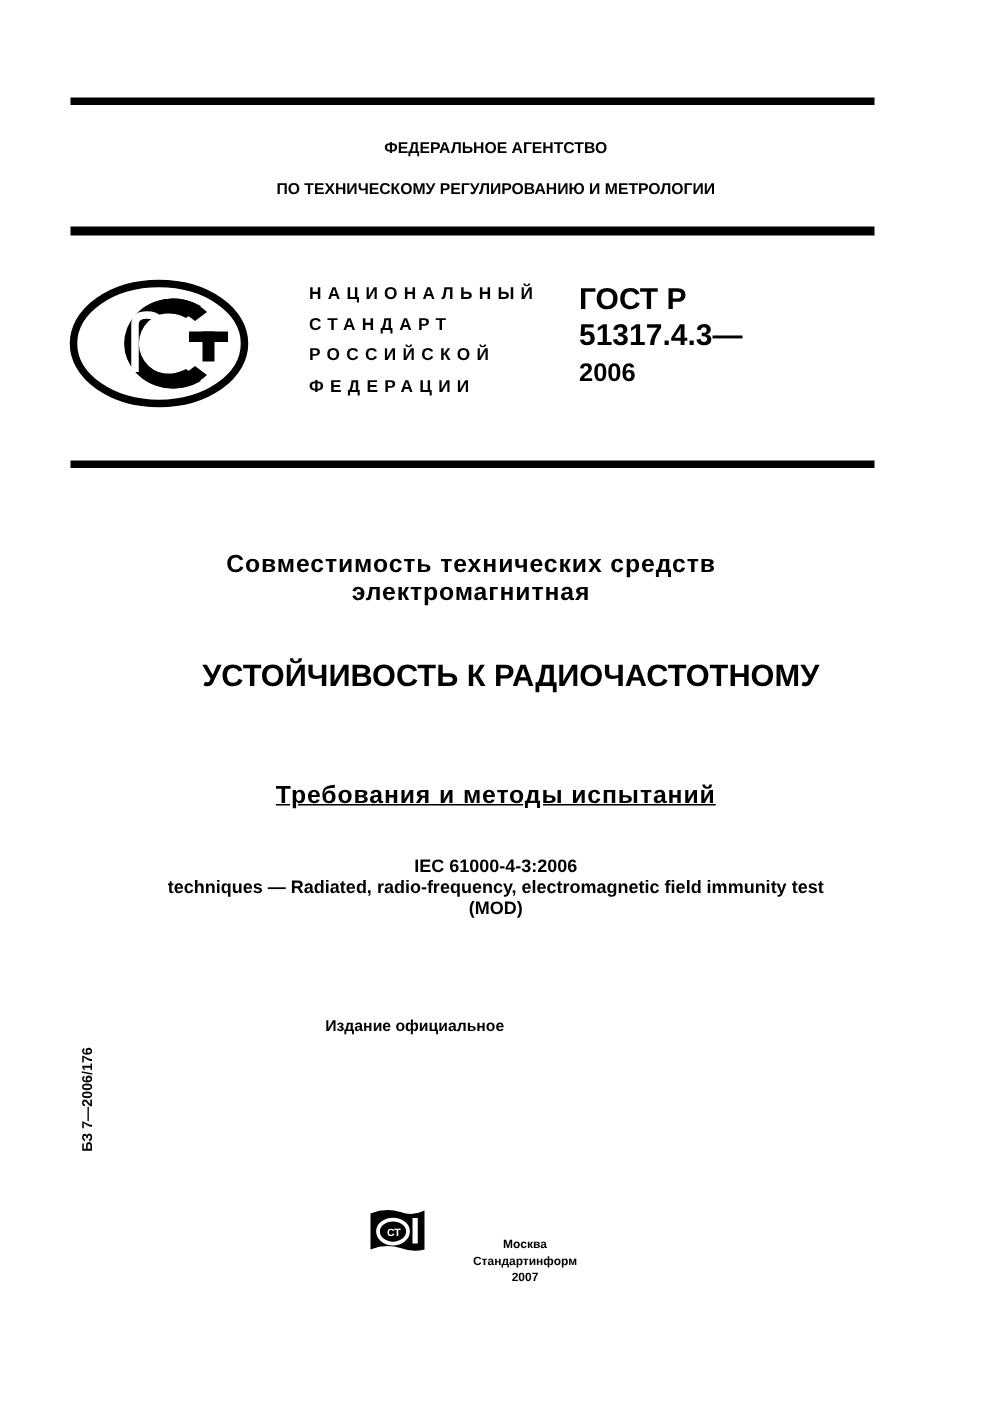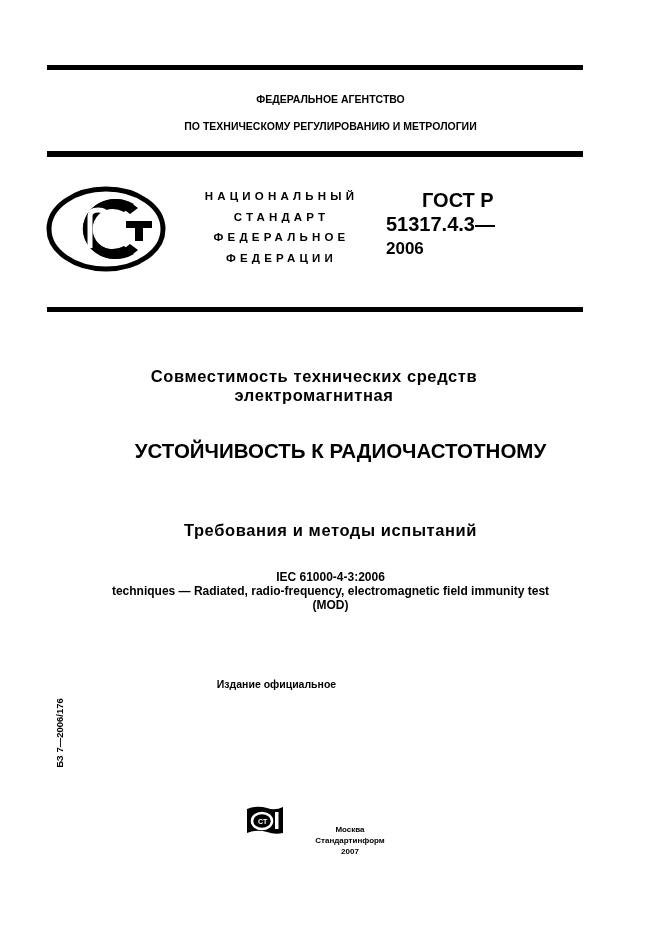--- a/index.html
+++ b/index.html
@@ -1,23 +1,23 @@
 <!DOCTYPE html>
 <html><head>
 <meta charset="utf-8">
 <style>
   html, body { margin: 0; padding: 0; background: #ffffff; }
   body { width: 661px; height: 936px; position: relative; overflow: hidden; color: #000; font-family: "Liberation Sans", sans-serif; }
   .rule { position: absolute; left: 47px; width: 536px; background: #000; }
   .abs { position: absolute; }
   .center { text-align: center; }
   .agency { left: 0; width: 661px; font-size: 10.5px; font-weight: bold; }
-  .natstd { left: 194px; width: 175px; font-size: 11.5px; font-weight: bold; letter-spacing: 4.2px; text-align: center; line-height: 20.5px; }
+  .natstd { left: 206px; width: 175px; font-size: 11.5px; font-weight: bold; letter-spacing: 4.2px; text-align: left; line-height: 20.5px; }
   .gost { left: 386px; font-weight: bold; }
-  .gost .l1 { font-size: 20px; line-height: 24px; margin-left: 36px; }
+  .gost .l1 { font-size: 20px; line-height: 24px; }
   .gost .l2 { font-size: 20px; line-height: 25px; }
   .gost .l3 { font-size: 17px; line-height: 23px; }
   .gost .l4 { font-size: 17px; line-height: 23px; }
   .t1 { left: 0; width: 628px; font-size: 16.5px; font-weight: bold; letter-spacing: 0.6px; line-height: 19px; }
   .t2 { left: 10px; width: 661px; font-size: 20.5px; font-weight: bold; line-height: 30px; }
   .t3 { left: 0; width: 661px; font-size: 16.5px; font-weight: bold; letter-spacing: 0.6px; }
   .iec { left: 0; width: 661px; font-size: 12px; font-weight: bold; line-height: 14px; }
   .official { left: 0; width: 553px; font-size: 10.5px; font-weight: bold; }
   .vert { left: 52px; top: 690px; width: 14px; height: 86px; }
   .vert span { position: absolute; left: 50%; top: 50%; transform: translate(-50%, -50%) rotate(-90deg); white-space: nowrap; font-size: 9.5px; font-weight: bold; }
@@ -45,40 +45,40 @@
     <path d="M44 62 L44 30 Q44 24 52 24 Q62 24 62 34 Q62 44 52 44 L48 44" fill="none" stroke="#fff" stroke-width="5"></path>
 
     <rect x="80" y="35" width="26" height="7" fill="#000"></rect>
     <rect x="89" y="35" width="8" height="20" fill="#000"></rect>
   </svg>
 </div>
 
 <div class="abs natstd" style="top:186px;">
   <div>НАЦИОНАЛЬНЫЙ</div>
   <div>СТАНДАРТ</div>
-  <div>ФЕДЕРАЛЬНОЕ</div>
+  <div>РОССИЙСКОЙ</div>
   <div>ФЕДЕРАЦИИ</div>
 </div>
 
 <div class="abs gost" style="top:188px;">
   <div class="l1">ГОСТ Р</div>
   <div class="l2">51317.4.3—</div>
   <div class="l3">2006</div>
 </div>
 
 <div class="abs center t1" style="top:367px;">
   <div>Совместимость технических средств</div>
   <div>электромагнитная</div>
 </div>
 
 <div class="abs center t2" style="top:436px;">
   <div>УСТОЙЧИВОСТЬ К РАДИОЧАСТОТНОМУ</div>
 </div>
 
-<div class="abs center t3" style="top:521px;">Требования и методы испытаний</div>
+<div class="abs center t3" style="top:521px;text-decoration:underline;">Требования и методы испытаний</div>
 
 <div class="abs center iec" style="top:570px;">
   <div>IEC 61000-4-3:2006</div>
   <div>techniques — Radiated, radio-frequency, electromagnetic field immunity test</div>
   <div>(MOD)</div>
 </div>
 
 <div class="abs center official" style="top:678px;">Издание официальное</div>
 
 <div class="abs vert">

